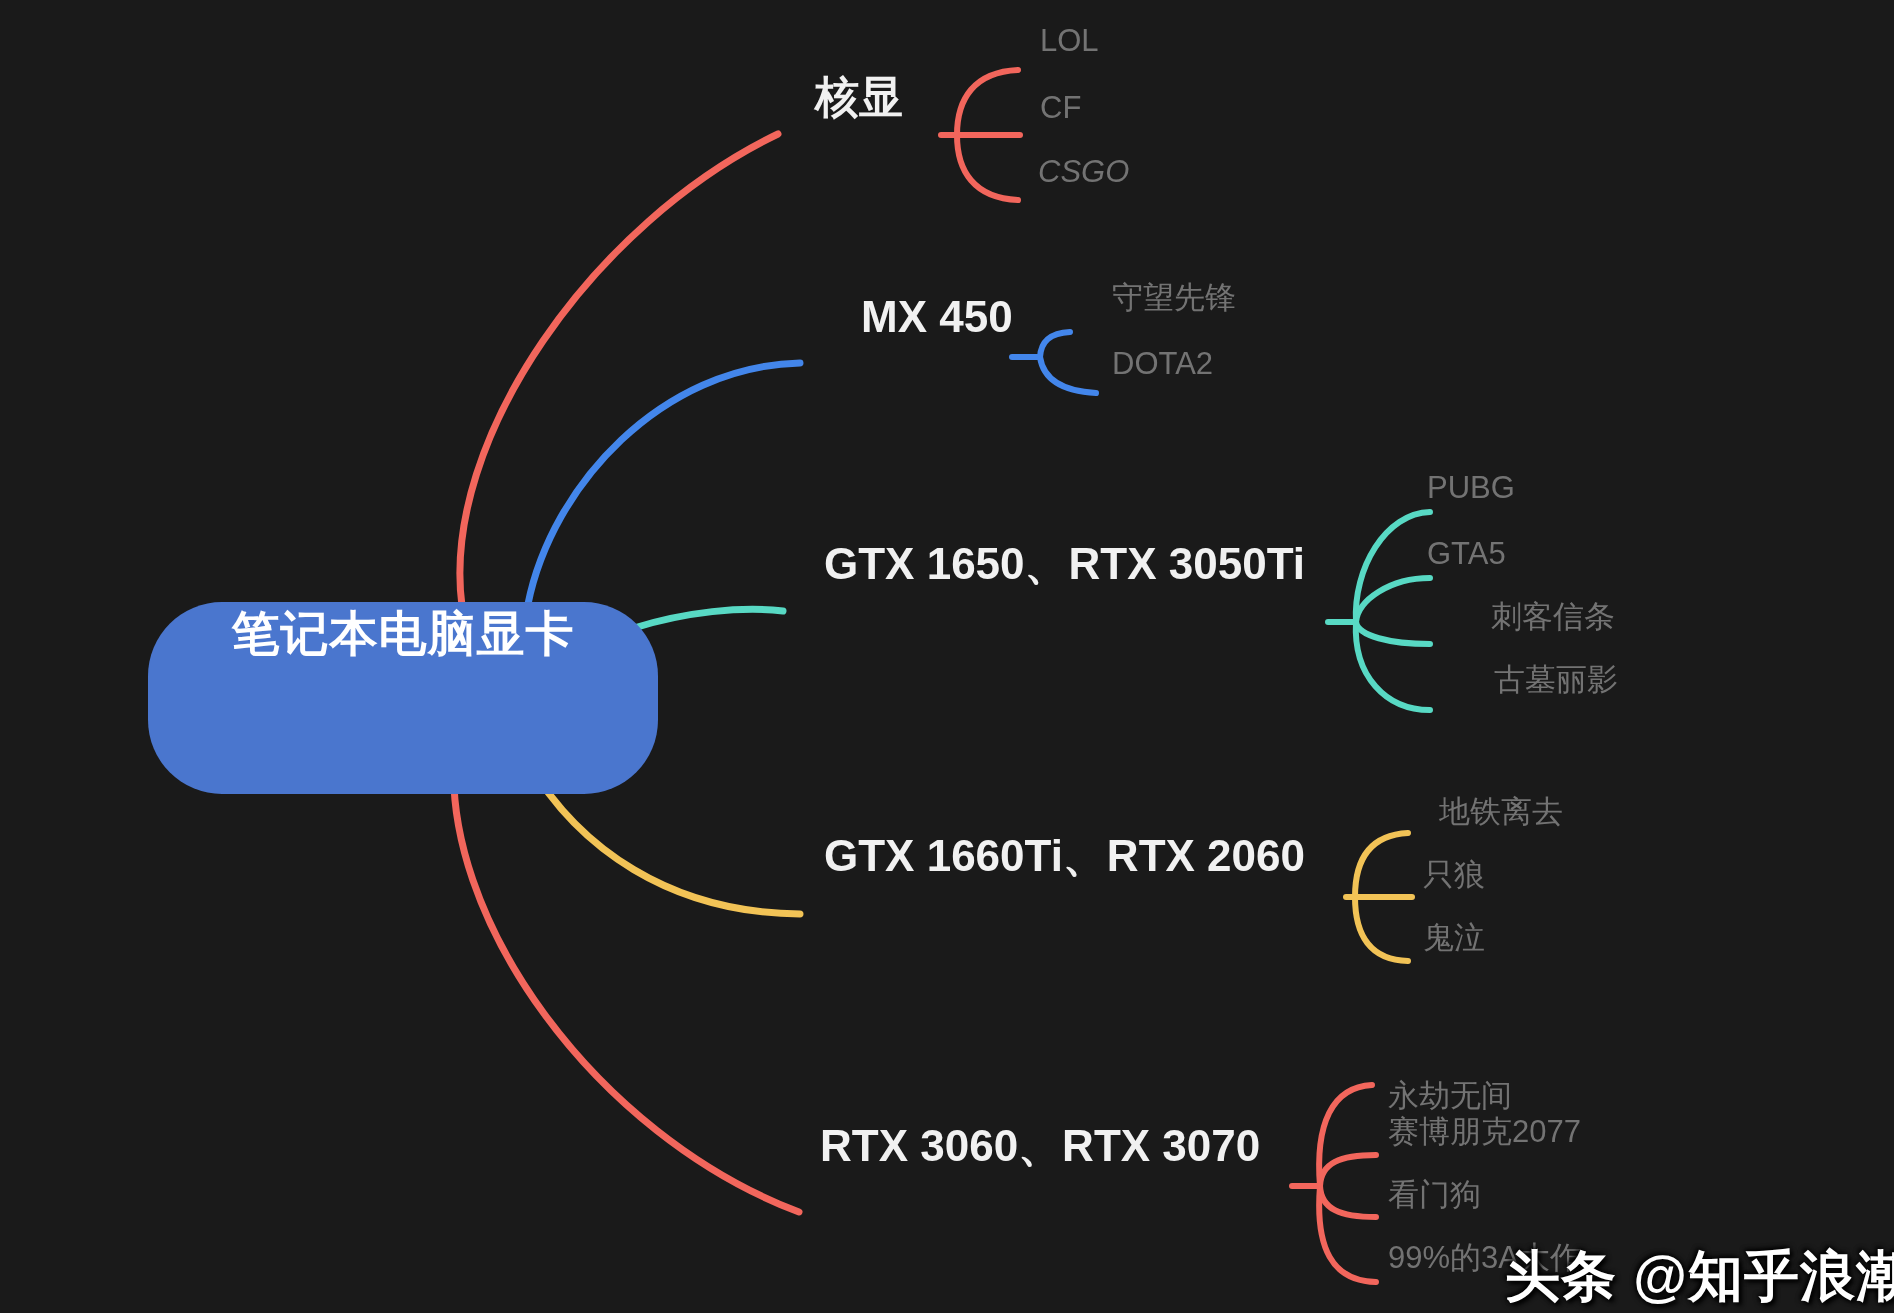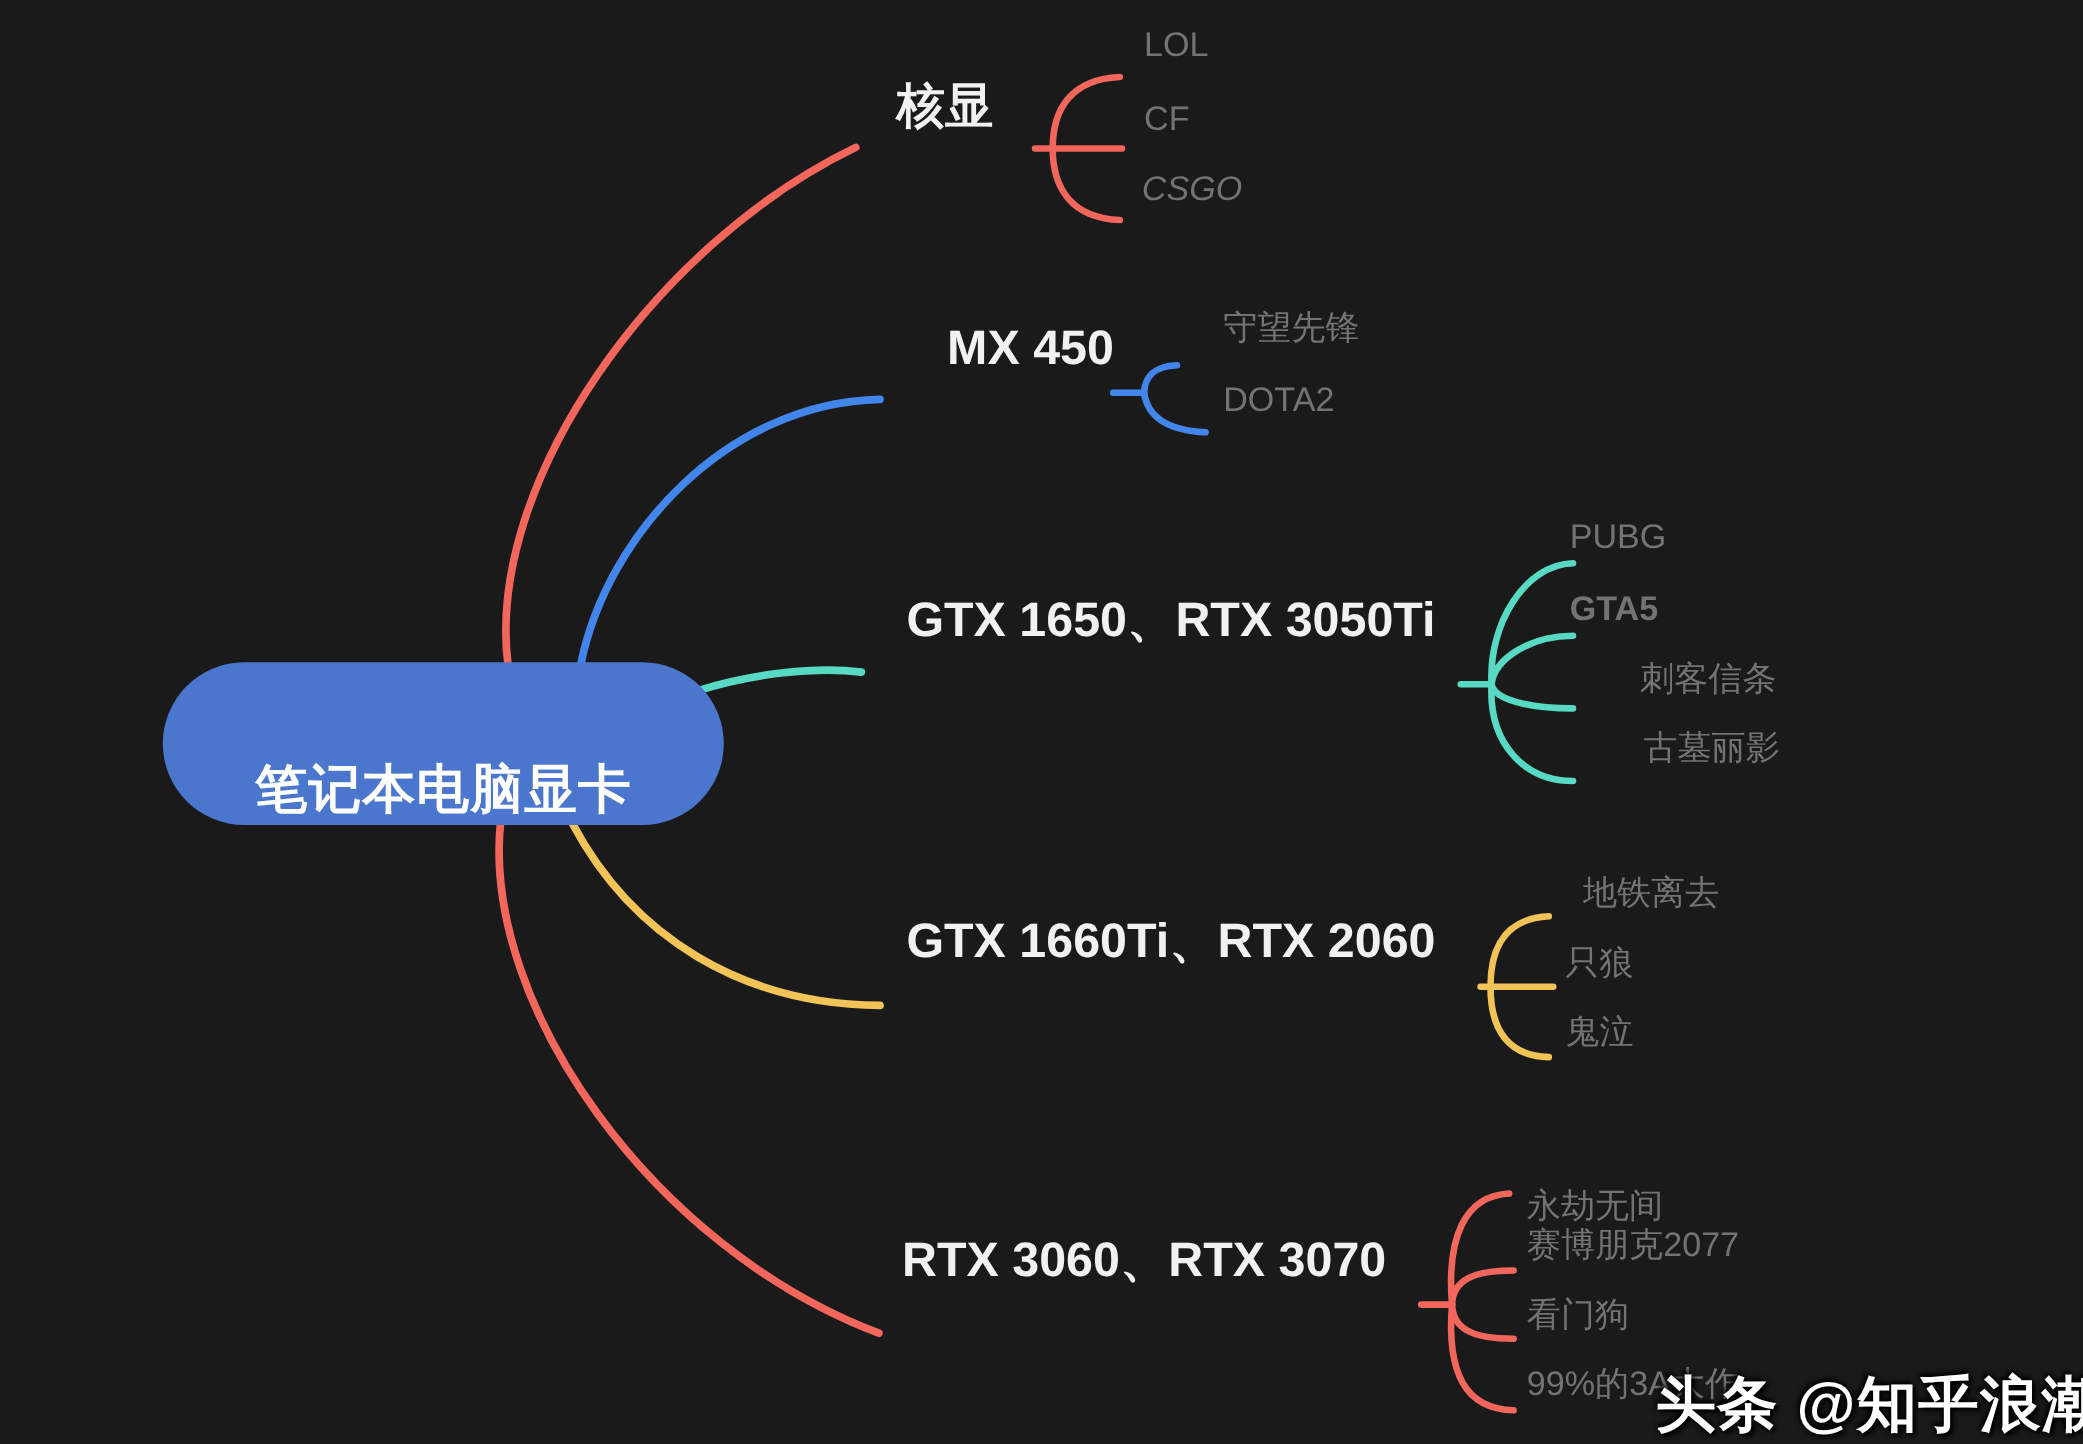--- a/index.html
+++ b/index.html
@@ -5,23 +5,23 @@
   html,body{margin:0;padding:0;background:#1a1a1a;}
   .canvas{
     position:relative;
     width:1894px;height:1313px;
     background:#1a1a1a;
     overflow:hidden;
     font-family:"Liberation Sans", sans-serif;
   }
   .wires{position:absolute;left:0;top:0;width:1894px;height:1313px;}
   .root-node{
-    position:absolute;left:148px;top:602px;width:510px;height:148px;
+    position:absolute;left:148px;top:602px;width:510px;height:192px;
     background:#4a76ce;border-radius:74px;
-    display:flex;align-items:flex-end;justify-content:center;
+    display:flex;align-items:flex-start;justify-content:center;
     color:#ffffff;font-size:48px;font-weight:700;letter-spacing:1px;
     cursor:default;
   }
   .topic{
     position:absolute;
     color:#f1f1f1;font-size:44px;font-weight:700;
     white-space:nowrap;line-height:1.1;
   }
   .leaf{
     position:absolute;
@@ -91,21 +91,21 @@
   <div class="topic" style="left:820px;top:1122px;">RTX 3060、RTX 3070</div>
 
   <div class="leaf" style="left:1040px;top:23px;">LOL</div>
   <div class="leaf" style="left:1040px;top:90px;">CF</div>
   <div class="leaf" style="left:1038px;top:154px;font-style:italic;">CSGO</div>
 
   <div class="leaf" style="left:1112px;top:280px;">守望先锋</div>
   <div class="leaf" style="left:1112px;top:346px;">DOTA2</div>
 
   <div class="leaf" style="left:1427px;top:470px;">PUBG</div>
-  <div class="leaf" style="left:1427px;top:536px;font-weight:bold;">GTA5</div>
+  <div class="leaf" style="left:1427px;top:536px;">GTA5</div>
   <div class="leaf" style="left:1491px;top:599px;">刺客信条</div>
   <div class="leaf" style="left:1494px;top:662px;text-align:center;">古墓丽影</div>
 
   <div class="leaf" style="left:1423px;top:794px;margin-left:16px;">地铁离去</div>
   <div class="leaf" style="left:1423px;top:857px;">只狼</div>
   <div class="leaf" style="left:1423px;top:920px;">鬼泣</div>
 
   <div class="leaf" style="left:1388px;top:1050px;margin-top:28px;">永劫无间</div>
   <div class="leaf" style="left:1388px;top:1114px;">赛博朋克2077</div>
   <div class="leaf" style="left:1388px;top:1177px;">看门狗</div>

